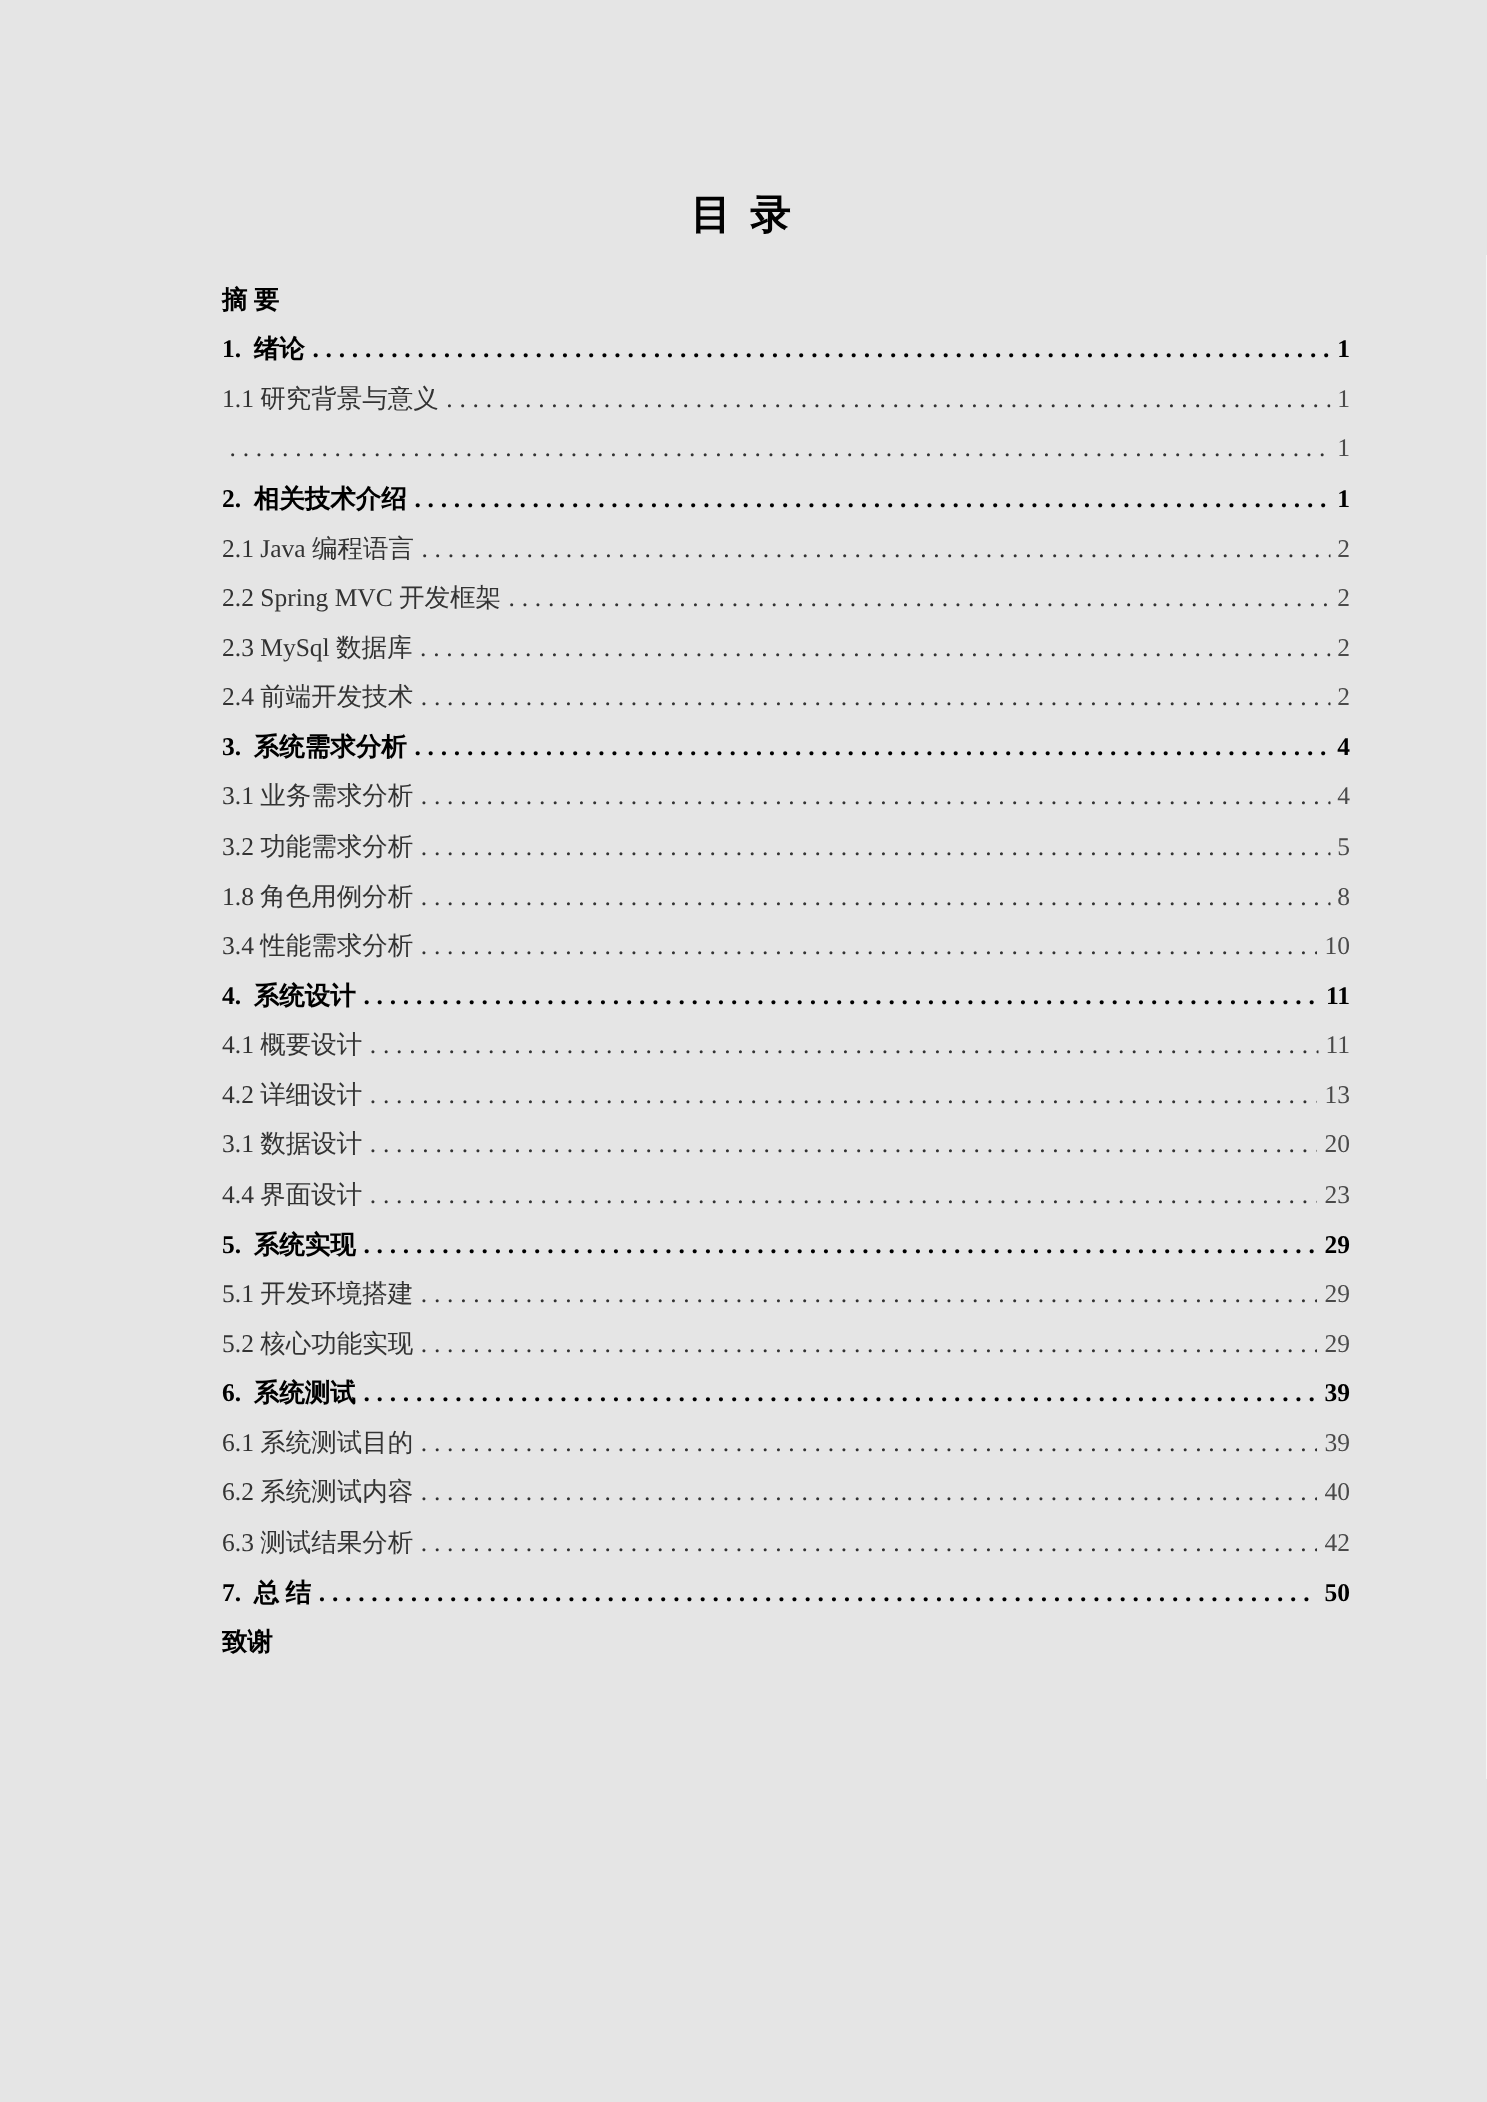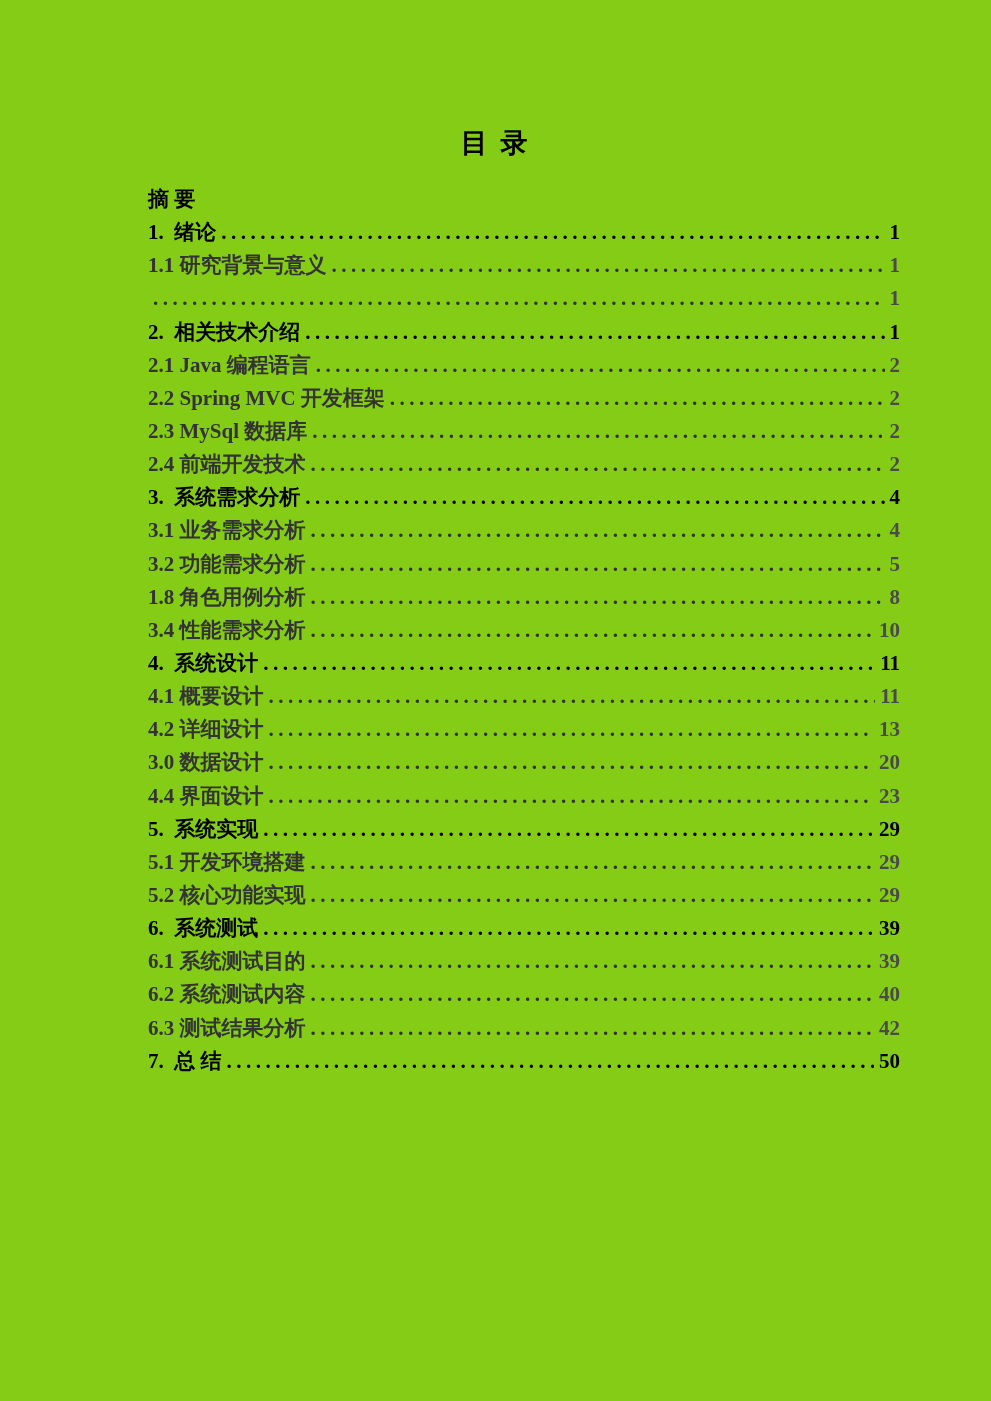--- a/index.html
+++ b/index.html
@@ -1,20 +1,20 @@
 <!DOCTYPE html>
 <html><head>
 <meta charset="utf-8">
 <style>
   html, body { margin: 0; padding: 0; background: #ffffff; }
   .page {
     position: relative;
     width: 991px;
     height: 1401px;
-    background: #84cc16;
+    background: #e5e5e5;
     overflow: hidden;
     font-family: "Liberation Serif", "DejaVu Serif", serif;
     color: #000000;
   }
   .doc-title {
     padding-top: 127px;
     text-align: center;
     font-size: 27px;
     font-weight: bold;
     line-height: 33px;
@@ -22,30 +22,30 @@
     color: #000000;
   }
   .toc {
     margin-top: 23px;
   }
   .row {
     display: flex;
     align-items: baseline;
     margin-left: 148px;
     margin-right: 91px;
-    font-size: 21px;
+    font-size: 17px;
     line-height: 33.15px;
     height: 33.15px;
   }
   .row.bold {
     font-weight: bold;
     color: #000000;
   }
   .row.sub {
-    font-weight: bold;
+    font-weight: normal;
     color: #333333;
   }
   .label {
     white-space: pre;
     flex: 0 0 auto;
   }
   .dots {
     flex: 1 1 auto;
     min-width: 0;
     overflow: hidden;
@@ -143,21 +143,21 @@
         <span class="label">4.1 概要设计</span>
         <span class="dots">................................................................................................................................................................</span>
         <span class="pagenum">11</span>
       </div>
       <div class="row sub">
         <span class="label">4.2 详细设计</span>
         <span class="dots">................................................................................................................................................................</span>
         <span class="pagenum">13</span>
       </div>
       <div class="row sub">
-        <span class="label">3.0 数据设计</span>
+        <span class="label">3.1 数据设计</span>
         <span class="dots">................................................................................................................................................................</span>
         <span class="pagenum">20</span>
       </div>
       <div class="row sub">
         <span class="label">4.4 界面设计</span>
         <span class="dots">................................................................................................................................................................</span>
         <span class="pagenum">23</span>
       </div>
       <div class="row bold">
         <span class="label">5.  系统实现</span>
@@ -191,15 +191,18 @@
       </div>
       <div class="row sub">
         <span class="label">6.3 测试结果分析</span>
         <span class="dots">................................................................................................................................................................</span>
         <span class="pagenum">42</span>
       </div>
       <div class="row bold">
         <span class="label">7.  总 结</span>
         <span class="dots">................................................................................................................................................................</span>
         <span class="pagenum">50</span>
+      </div>
+      <div class="row bold">
+        <span class="label">致谢</span>
       </div>
     </div>
 </div>
 
 </body></html>

